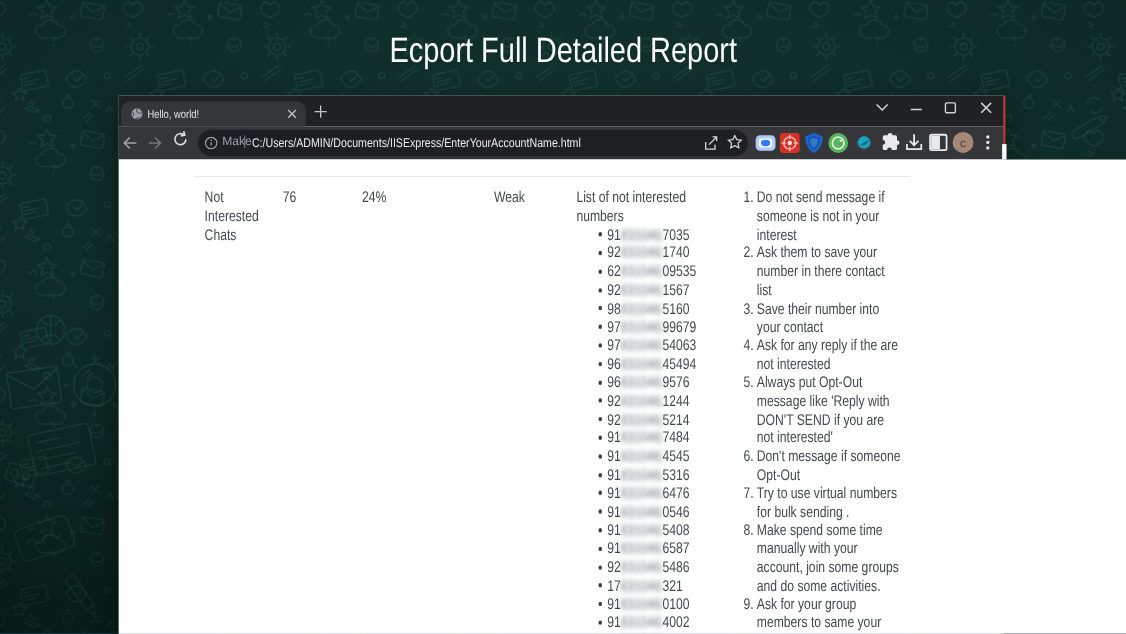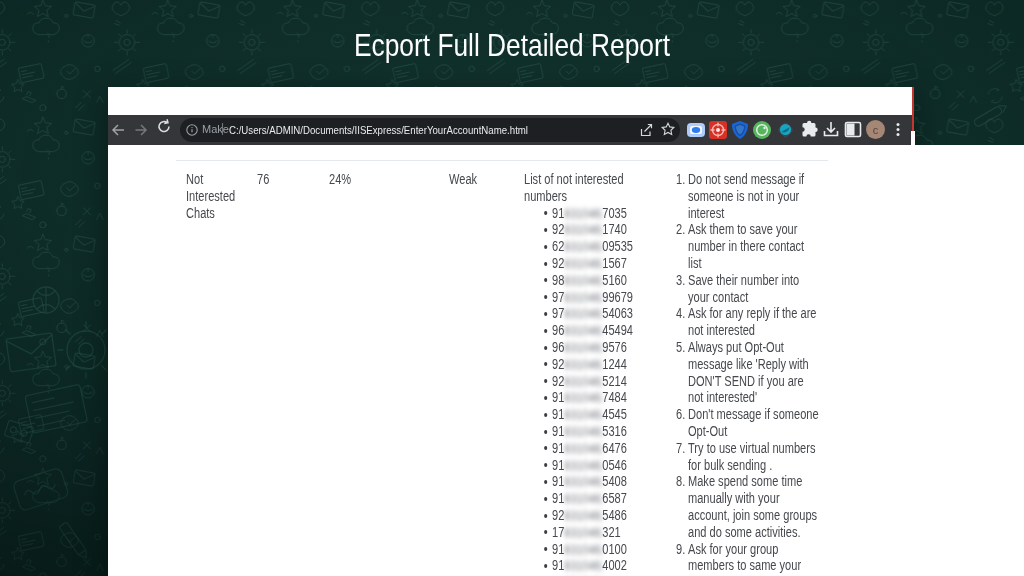--- a/index.html
+++ b/index.html
@@ -117,20 +117,43 @@
           <rect x="940" y="528" width="40" height="26" rx="3"></rect>
           <path d="M946 536 h16 M946 543 h28"></path>
         </g>
 </g>
     </svg>
 <div class="vig"></div>
 <svg class="titlewrap" width="1024" height="80">
       <text x="512" y="56" text-anchor="middle" font-family="Liberation Sans, sans-serif" font-size="32" fill="#fdfefe" textLength="316" lengthAdjust="spacingAndGlyphs">Ecport Full Detailed Report</text>
     </svg>
 <div class="win">
+  <div class="tbar">
+    <div class="tab">
+      <svg class="icon" style="position:absolute;left:9px;top:6px" width="11" height="11" viewBox="0 0 11 11">
+            <circle cx="5.5" cy="5.5" r="5" fill="#9aa0a6"></circle>
+            <path d="M1.2 3.5 Q3 5 2.5 7.5 M5.5 0.5 Q4.5 3 6.5 4.5 Q9 5.5 10.2 4.2 M4 10.6 Q5.5 8.5 8.5 9.2" stroke="#4d5156" stroke-width="1" fill="none"></path>
+          </svg>
+      <svg style="position:absolute;left:24px;top:0" width="60" height="23">
+            <text x="0" y="15" font-family="Liberation Sans, sans-serif" font-size="10.5" fill="#dfe1e5" textLength="47" lengthAdjust="spacingAndGlyphs">Hello, world!</text>
+          </svg>
+      <svg class="icon tabx" width="9" height="9" viewBox="0 0 9 9" style="left:151px;top:7px">
+            <path d="M1 1 L8 8 M8 1 L1 8" stroke="#c3c6ca" stroke-width="1.1"></path>
+          </svg>
+    </div>
+    <svg class="icon" style="position:absolute;left:177px;top:8px" width="13" height="13" viewBox="0 0 13 13">
+          <path d="M6.5 1 V12 M1 6.5 H12" stroke="#c3c6ca" stroke-width="1.2"></path>
+        </svg>
+    <svg class="icon" style="position:absolute;left:685px;top:4px" width="112" height="14" viewBox="0 0 112 14">
+      <path d="M4 4 l5 5 5 -5" stroke="#d2d5d8" stroke-width="1.4" fill="none"></path>
+      <path d="M35 8.5 h10" stroke="#d2d5d8" stroke-width="1.4"></path>
+      <rect x="66.5" y="2.5" width="9" height="9" rx="1" stroke="#d2d5d8" stroke-width="1.3" fill="none"></rect>
+      <path d="M99 2.5 l9 9 M108 2.5 l-9 9" stroke="#d2d5d8" stroke-width="1.4"></path>
+    </svg>
+  </div>
   <div class="tools">
     <svg class="icon" style="position:absolute;left:3px;top:0px" width="170" height="30" viewBox="0 0 170 30">
       <path d="M7 10 l-5 5 5 5 M2.3 15 H13" stroke="#9da2a8" stroke-width="1.5" fill="none"></path>
       <path d="M30 10 l5 5 -5 5 M35 15 H24.5" stroke="#74787d" stroke-width="1.5" fill="none"></path>
       <path d="M58 11.5 a5 5 0 1 1 -1.8 -3.8 M56 4.2 l1 3.6 -3.7 0.8" stroke="#dadde0" stroke-width="1.5" fill="none"></path>
     </svg>
     <div class="pill">
       <svg class="icon" style="position:absolute;left:6px;top:6px" width="12" height="12" viewBox="0 0 12 12">
             <circle cx="6" cy="6" r="5.2" stroke="#9aa0a6" stroke-width="1.1" fill="none"></circle>
             <path d="M6 5.3 v3" stroke="#9aa0a6" stroke-width="1.2"></path>

